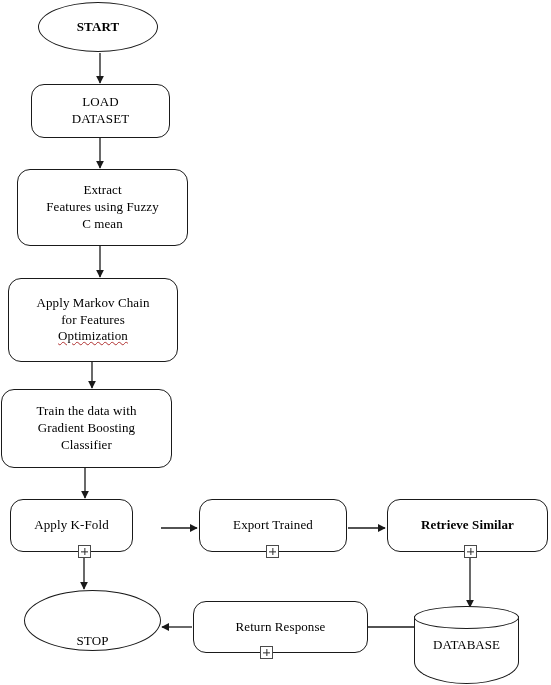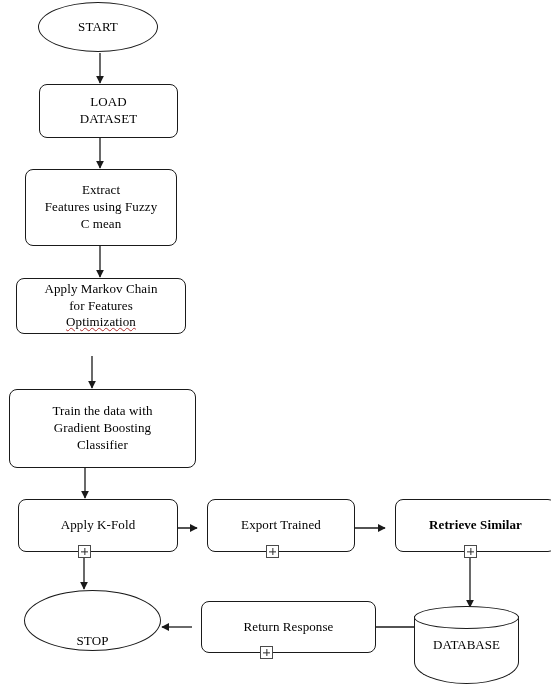--- a/index.html
+++ b/index.html
@@ -40,22 +40,21 @@
   .node .label {
     display: block;
     width: 100%;
     line-height: 1.30;
     white-space: pre-line;
     font-size: 13px;
     letter-spacing: 0.1px;
   }
   .proc {
     border: 1.2px solid #1a1a1a;
-    border-radius: 8px;
-    margin-left: 8px;
+    border-radius: 13px;
   }
   .terminator {
     border: 1.2px solid #1a1a1a;
     border-radius: 50%;
   }
   .db-shape {
     position: absolute;
     box-sizing: border-box;
   }
   .db-shape .db-body {
@@ -149,46 +148,46 @@
       <line x1="85" y1="468" x2="85" y2="498"></line>
       <line x1="161" y1="528" x2="197" y2="528"></line>
       <line x1="348" y1="528" x2="385" y2="528"></line>
       <line x1="84" y1="552" x2="84" y2="589"></line>
       <line x1="470" y1="552" x2="470" y2="607"></line>
       <line x1="414" y1="627" x2="347" y2="627"></line>
       <line x1="192" y1="627" x2="162" y2="627"></line>
     </g>
   </svg>
 
-  <div class="node terminator" style="left:38px; top:2px; width:120px; height:50px;">
+  <div class="node terminator" style="left:38px; top:2px; width:120px; height:50px;font-weight:bold;">
     <span class="label">START</span>
   </div>
 
   <div class="node proc" style="left:31px; top:84px; width:139px; height:54px;">
     <span class="label">LOAD
 DATASET</span>
   </div>
 
-  <div class="node proc" style="left:17px; top:169px; width:152px; height:77px;">
+  <div class="node proc" style="left:17px; top:169px; width:171px; height:77px;">
     <span class="label">Extract
 Features using Fuzzy
 C mean</span>
   </div>
 
-  <div class="node proc" style="left:8px; top:278px; width:170px; height:56px;">
+  <div class="node proc" style="left:8px; top:278px; width:170px; height:84px;">
     <span class="label"><span>Apply Markov Chain</span><br><span>for Features</span><br><span class="spell-error">Optimization</span></span>
   </div>
 
-  <div class="node proc" style="left:1px; top:389px; width:187px; height:79px;">
+  <div class="node proc" style="left:1px; top:389px; width:171px; height:79px;">
     <span class="label">Train the data with
 Gradient Boosting
 Classifier</span>
   </div>
 
-  <div class="node proc" style="left:10px; top:499px; width:160px; height:53px;">
+  <div class="node proc" style="left:10px; top:499px; width:123px; height:53px;">
     <span class="label">Apply K-Fold</span>
   </div>
   <div class="plus-handle" style="left:78px; top:545px;"></div>
 
   <div class="node proc" style="left:199px; top:499px; width:148px; height:53px;text-align:center;">
     <span class="label">Export Trained</span>
   </div>
   <div class="plus-handle" style="left:266px; top:545px;"></div>
 
   <div class="node proc" style="left:387px; top:499px; width:161px; height:53px;font-weight:bold;">

